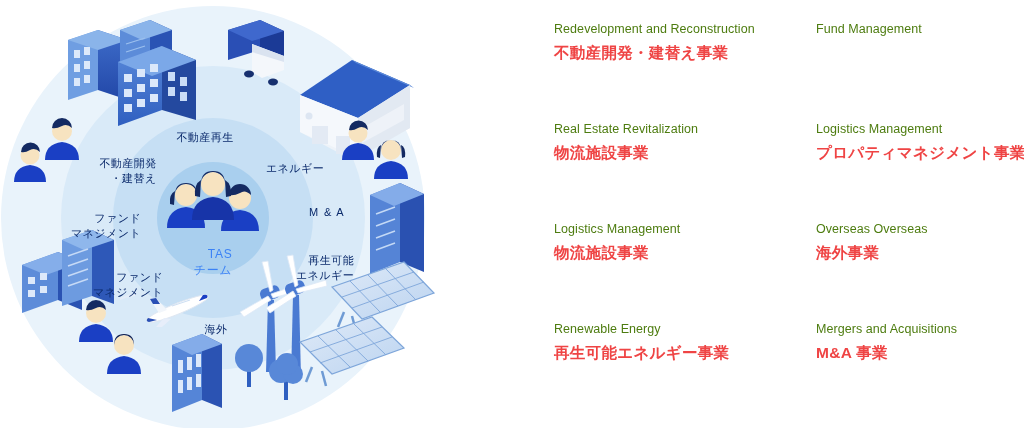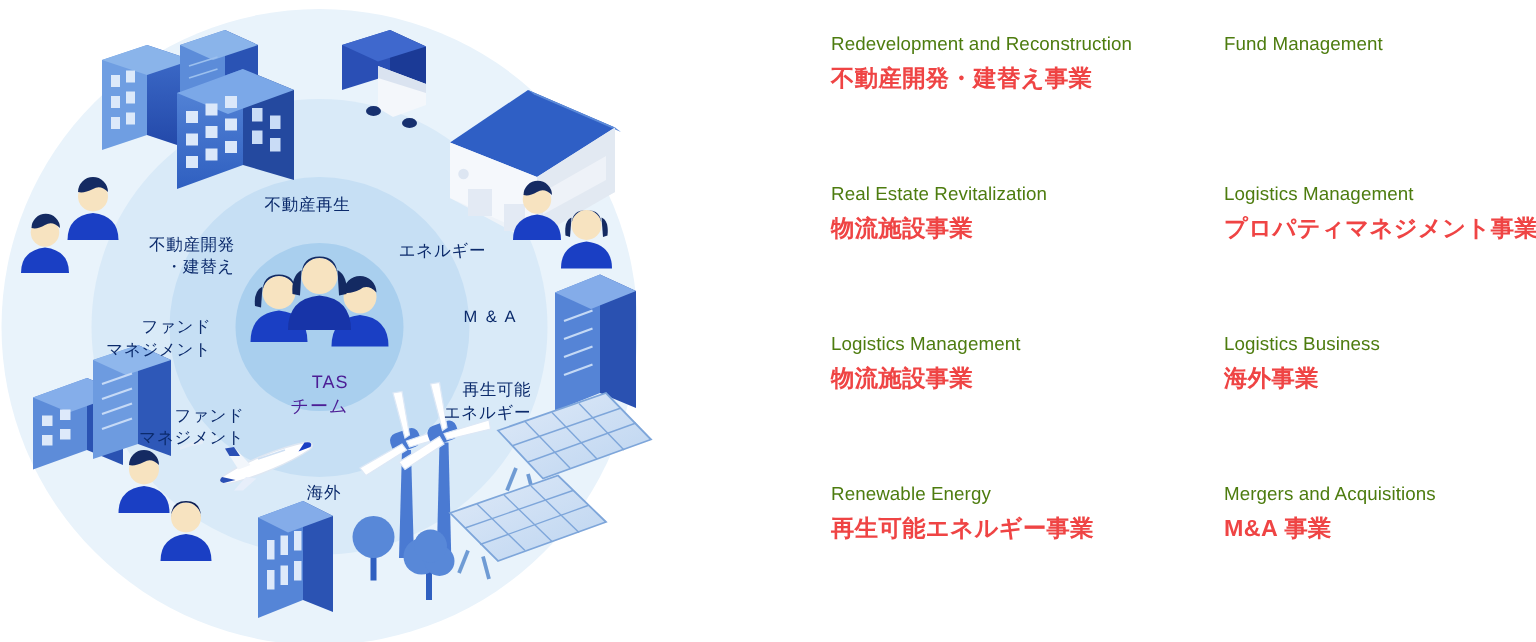--- a/index.html
+++ b/index.html
@@ -46,21 +46,21 @@
     line-height: 1.32;
     text-align: right;
     letter-spacing: .04em;
     white-space: pre-line;
     transform: translate(-50%, -50%);
     pointer-events: none;
     font-family: "Liberation Sans", "DejaVu Sans", sans-serif;
     margin-top: 18px;
   }
   .dg-label.center {
-    color: #4c1d95;
+    color: #3b82f6;
     font-size: 12px;
     letter-spacing: .06em;
     line-height: 1.3;
   }
 
   
   #text-panel {
     position: relative;
     width: 512px;
     height: 428px;
@@ -400,21 +400,21 @@
         <p class="biz-en">Logistics Management</p>
         <p class="biz-ja">プロパティマネジメント事業</p>
       </div>
 
       <div class="biz-item">
         <p class="biz-en">Logistics Management</p>
         <p class="biz-ja">物流施設事業</p>
       </div>
 
       <div class="biz-item">
-        <p class="biz-en">Logistics Business</p>
+        <p class="biz-en">Overseas Overseas</p>
         <p class="biz-ja">海外事業</p>
       </div>
 
       <div class="biz-item">
         <p class="biz-en">Renewable Energy</p>
         <p class="biz-ja">再生可能エネルギー事業</p>
       </div>
 
       <div class="biz-item">
         <p class="biz-en">Mergers and Acquisitions</p>

